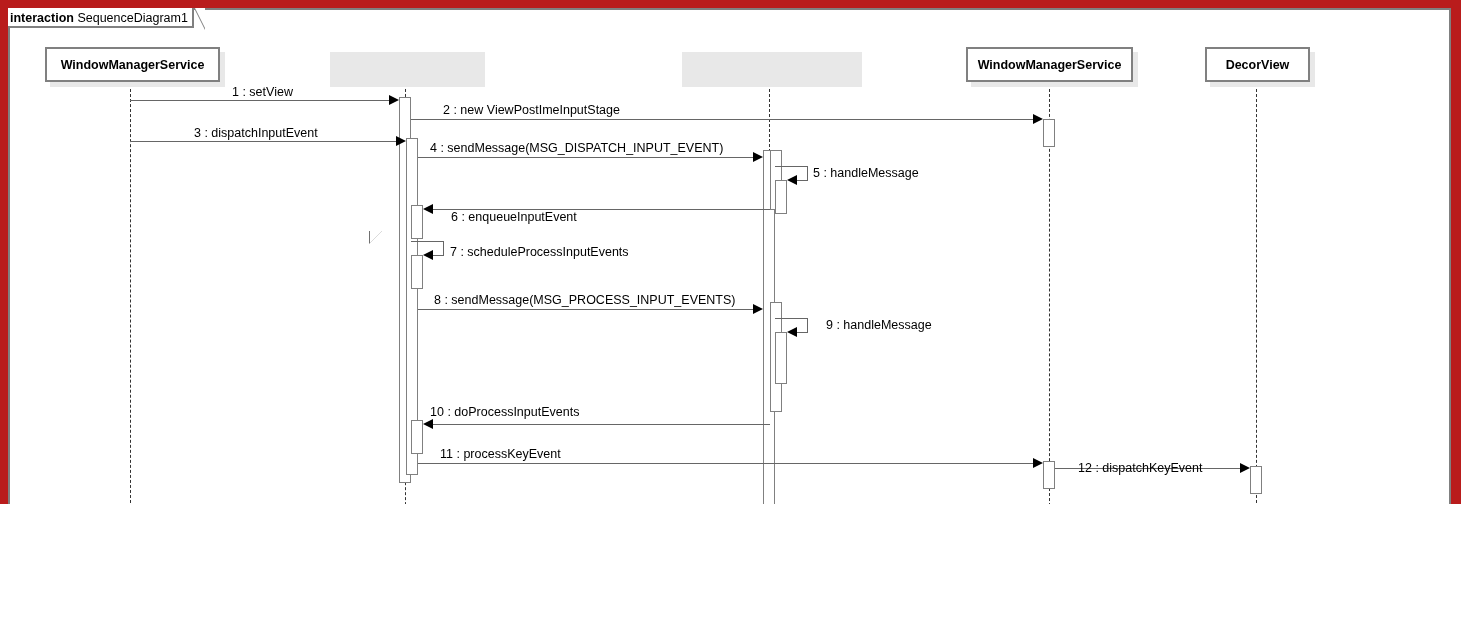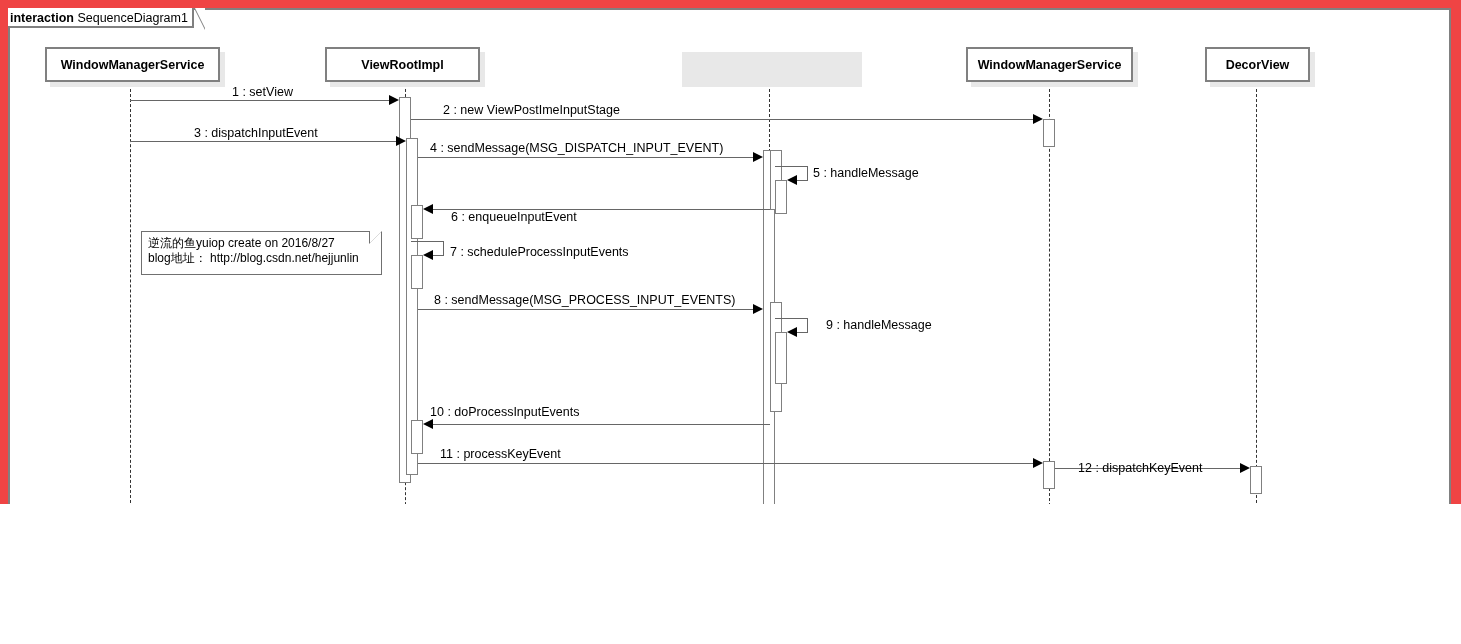--- a/index.html
+++ b/index.html
@@ -1,17 +1,17 @@
 <!DOCTYPE html>
 <html><head>
 <meta charset="utf-8">
 <style>
   html,body{margin:0;padding:0;background:#ffffff;}
   body{font-family:"Liberation Sans","DejaVu Sans",sans-serif;}
-  #stage{position:relative;width:1461px;height:504px;background:#ef4444;overflow:hidden;}
+  #stage{position:relative;width:1461px;height:504px;background:#b91c1c;overflow:hidden;}
 
   
   .frame{position:absolute;left:8px;top:8px;width:1443px;height:624px;
          border:2px solid #808080;box-sizing:border-box;background:#fff;}
   .frame-tab{position:absolute;left:8px;top:8px;height:20px;
              border:2px solid #808080;border-top:none;border-left:none;
              background:#fff;box-sizing:border-box;
              font-size:12.5px;line-height:20px;color:#000;padding:0 4px 0 2px;
              white-space:nowrap;}
   .frame-tab .kw{font-weight:bold;}
@@ -69,23 +69,20 @@
   <div class="lifeline" style="left:769px;top:84px;height:448px;"></div>
   <div class="lifeline" style="left:1049px;top:84px;height:432px;"></div>
   <div class="lifeline" style="left:1256px;top:84px;height:424px;"></div>
 
   <div class="head-shadow" style="left:50px;top:52px;width:175px;height:35px;"></div>
   <div class="head" style="left:45px;top:47px;width:175px;height:35px;">
     <span>WindowManagerService</span>
   </div>
 
   <div class="head-shadow" style="left:330px;top:52px;width:155px;height:35px;"></div>
-  <div class="head" style="left:325px;top:47px;width:155px;height:35px;">
-    <span>ViewRootImpl</span>
-  </div>
 
   <div class="head-shadow" style="left:682px;top:52px;width:180px;height:35px;"></div>
 
   <div class="head-shadow" style="left:971px;top:52px;width:167px;height:35px;"></div>
   <div class="head" style="left:966px;top:47px;width:167px;height:35px;">
     <span>WindowManagerService</span>
   </div>
 
   <div class="head-shadow" style="left:1210px;top:52px;width:105px;height:35px;"></div>
   <div class="head" style="left:1205px;top:47px;width:105px;height:35px;">
@@ -165,20 +162,16 @@
   <div class="msg-label" style="left:430px;top:405px;">10 : doProcessInputEvents</div>
 
   <div class="msg-line" style="left:418px;top:463px;width:615px;"></div>
   <div class="arrow-r" style="left:1033px;top:458px;"></div>
   <div class="msg-label" style="left:440px;top:447px;">11 : processKeyEvent</div>
 
   <div class="msg-line" style="left:1055px;top:468px;width:185px;"></div>
   <div class="arrow-r" style="left:1240px;top:463px;"></div>
   <div class="msg-label" style="left:1078px;top:461px;">12 : dispatchKeyEvent</div>
 
-  <div class="note" style="left:141px;top:231px;width:241px;height:44px;">
-    <div class="note-line">逆流的鱼yuiop create on 2016/8/27</div>
-    <div class="note-line">blog地址： http://blog.csdn.net/hejjunlin</div>
-  </div>
   <div class="note-fold-edge" style="left:369px;top:231px;"></div>
   <div class="note-fold" style="left:370px;top:231px;"></div>
 
 </div>
 
 </body></html>

